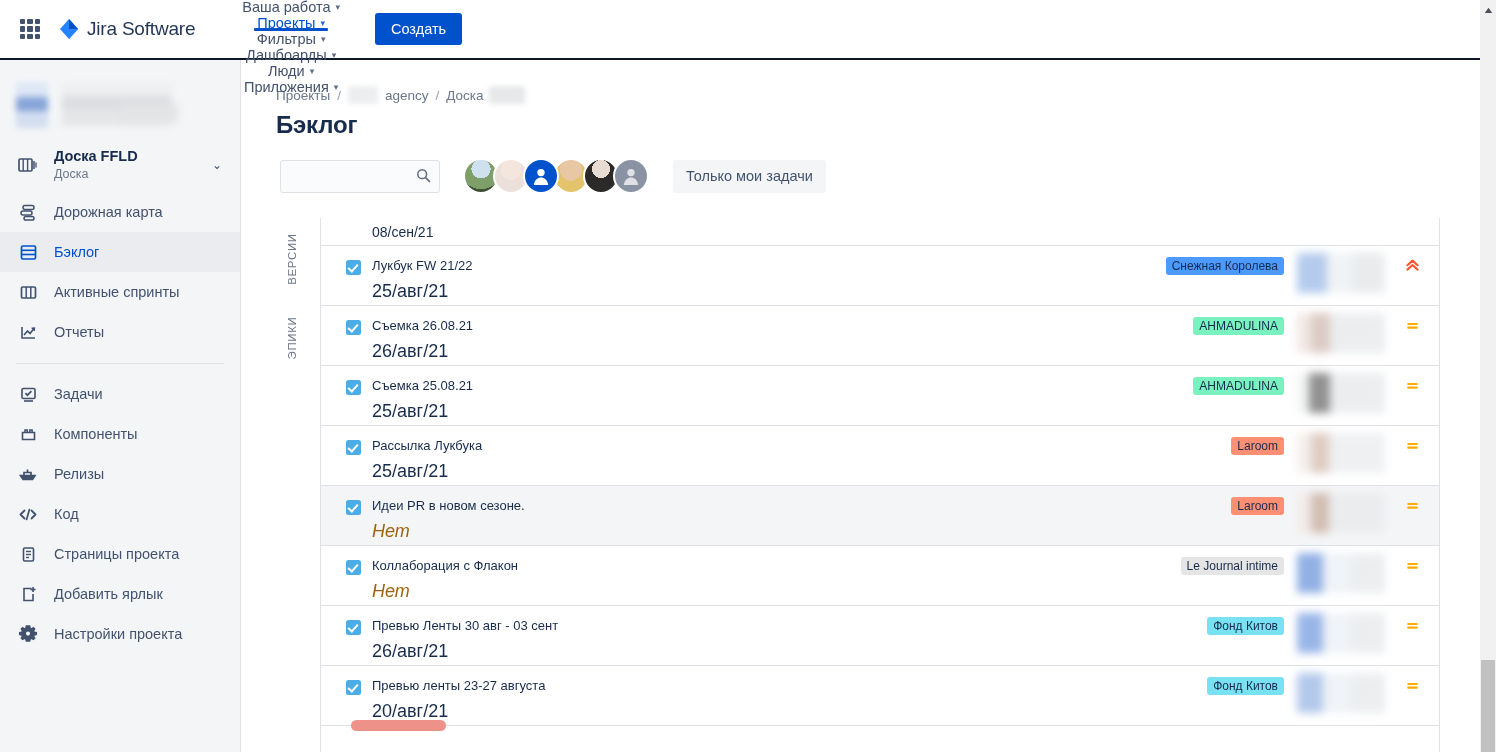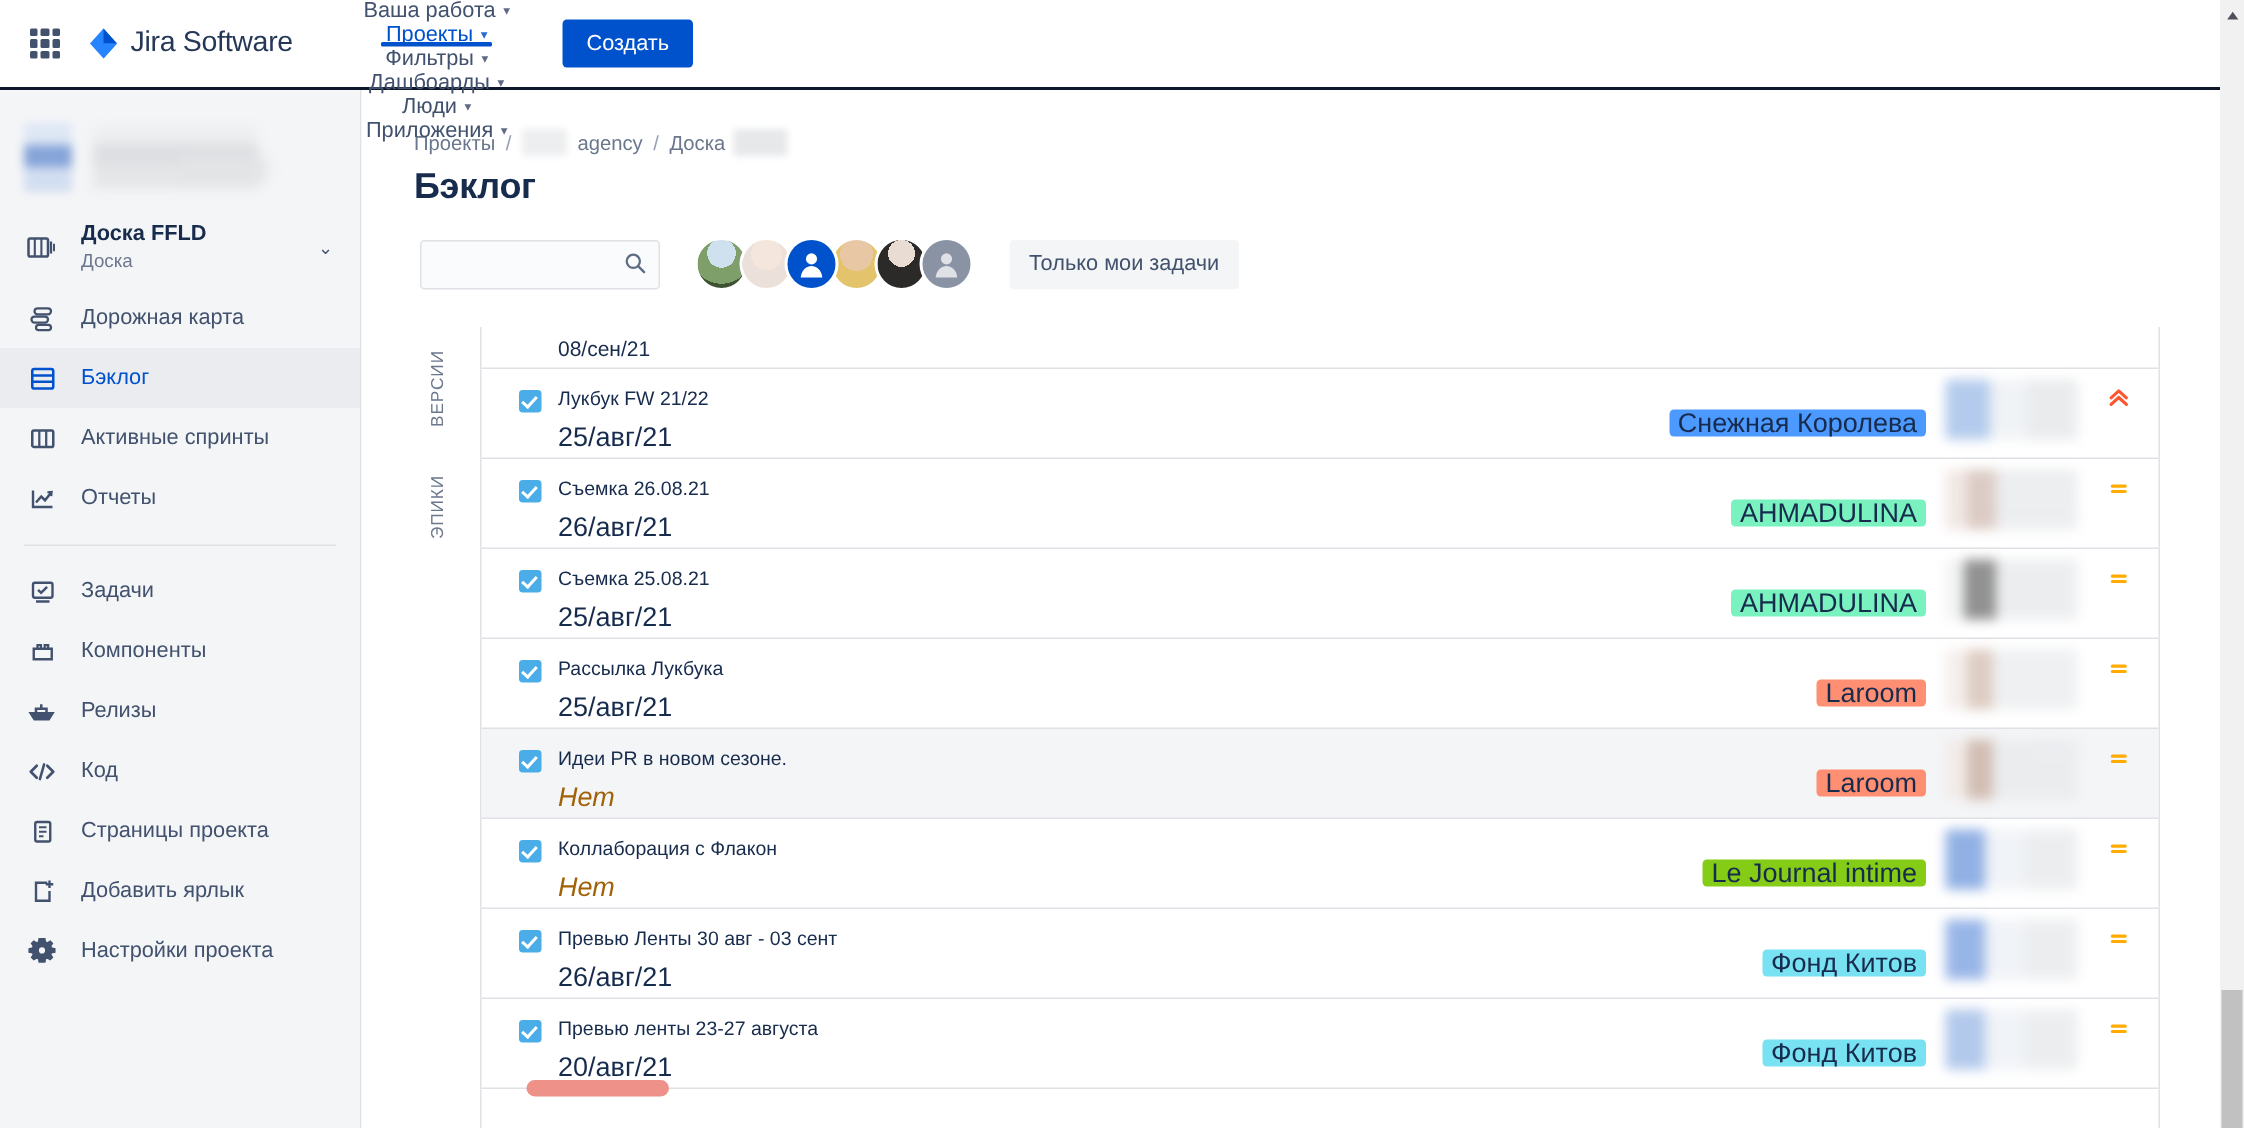--- a/index.html
+++ b/index.html
@@ -184,23 +184,23 @@
   .row-title { font-size: 13px; color: #172b4d; line-height: 20px; white-space: nowrap; }
   .row-date { font-size: 18px; color: #172b4d; line-height: 20px; margin-top: 5px; }
   .row-date.none { font-style: italic; color: #a16207; }
   .partial-date { margin-left: 51px; font-size: 14px; color: #172b4d; line-height: 20px; padding-top: 4px; }
 
   .row-right {
     position: absolute; right: 0; top: 0; height: 100%;
     display: flex; align-items: flex-start; padding-top: 11px;
   }
   .epic-tag {
-    font-size: 18px; line-height: 18px; padding: 0 6px;
+    font-size: 12px; line-height: 18px; padding: 0 6px;
     border-radius: 3px; color: #172b4d; white-space: nowrap;
-    max-width: 210px; overflow: hidden; text-overflow: ellipsis; cursor: pointer; margin-top: 16px;
+    max-width: 210px; overflow: hidden; text-overflow: ellipsis; cursor: pointer;
   }
   .blur-cell {
     width: 88px; height: 40px; margin-left: 13px; margin-top: -4px;
     filter: blur(4px); opacity: .85; border-radius: 2px;
   }
   .prio { width: 54px; display: flex; justify-content: center; margin-top: 1px; }
 
   
   .drag-pill {
     position: absolute; left: 30px; bottom: -6px;
@@ -579,21 +579,21 @@
         </span>
       </div>
 
       <div class="row">
         <span class="chk"></span>
         <span class="row-texts">
           <span class="row-title">Коллаборация с Флакон</span>
           <span class="row-date none">Нет</span>
         </span>
         <span class="row-right">
-          <span class="epic-tag" style="background:#84cc16;">Le Journal intime</span>
+          <span class="epic-tag" style="background:#e5e5e5;">Le Journal intime</span>
           <span class="blur-cell" style="background:linear-gradient(90deg,#7fa3e0 0 30%,#eef1f6 30% 60%,#e9ebed 60% 100%);"></span>
           <span class="prio">
             <svg width="15" height="15" viewBox="0 0 15 15">
               <rect x="2.2" y="5" width="10.6" height="2.1" rx="1" fill="#ffab00"></rect>
               <rect x="2.2" y="8.6" width="10.6" height="2.1" rx="1" fill="#ffab00"></rect>
             </svg>
           </span>
         </span>
       </div>
 

